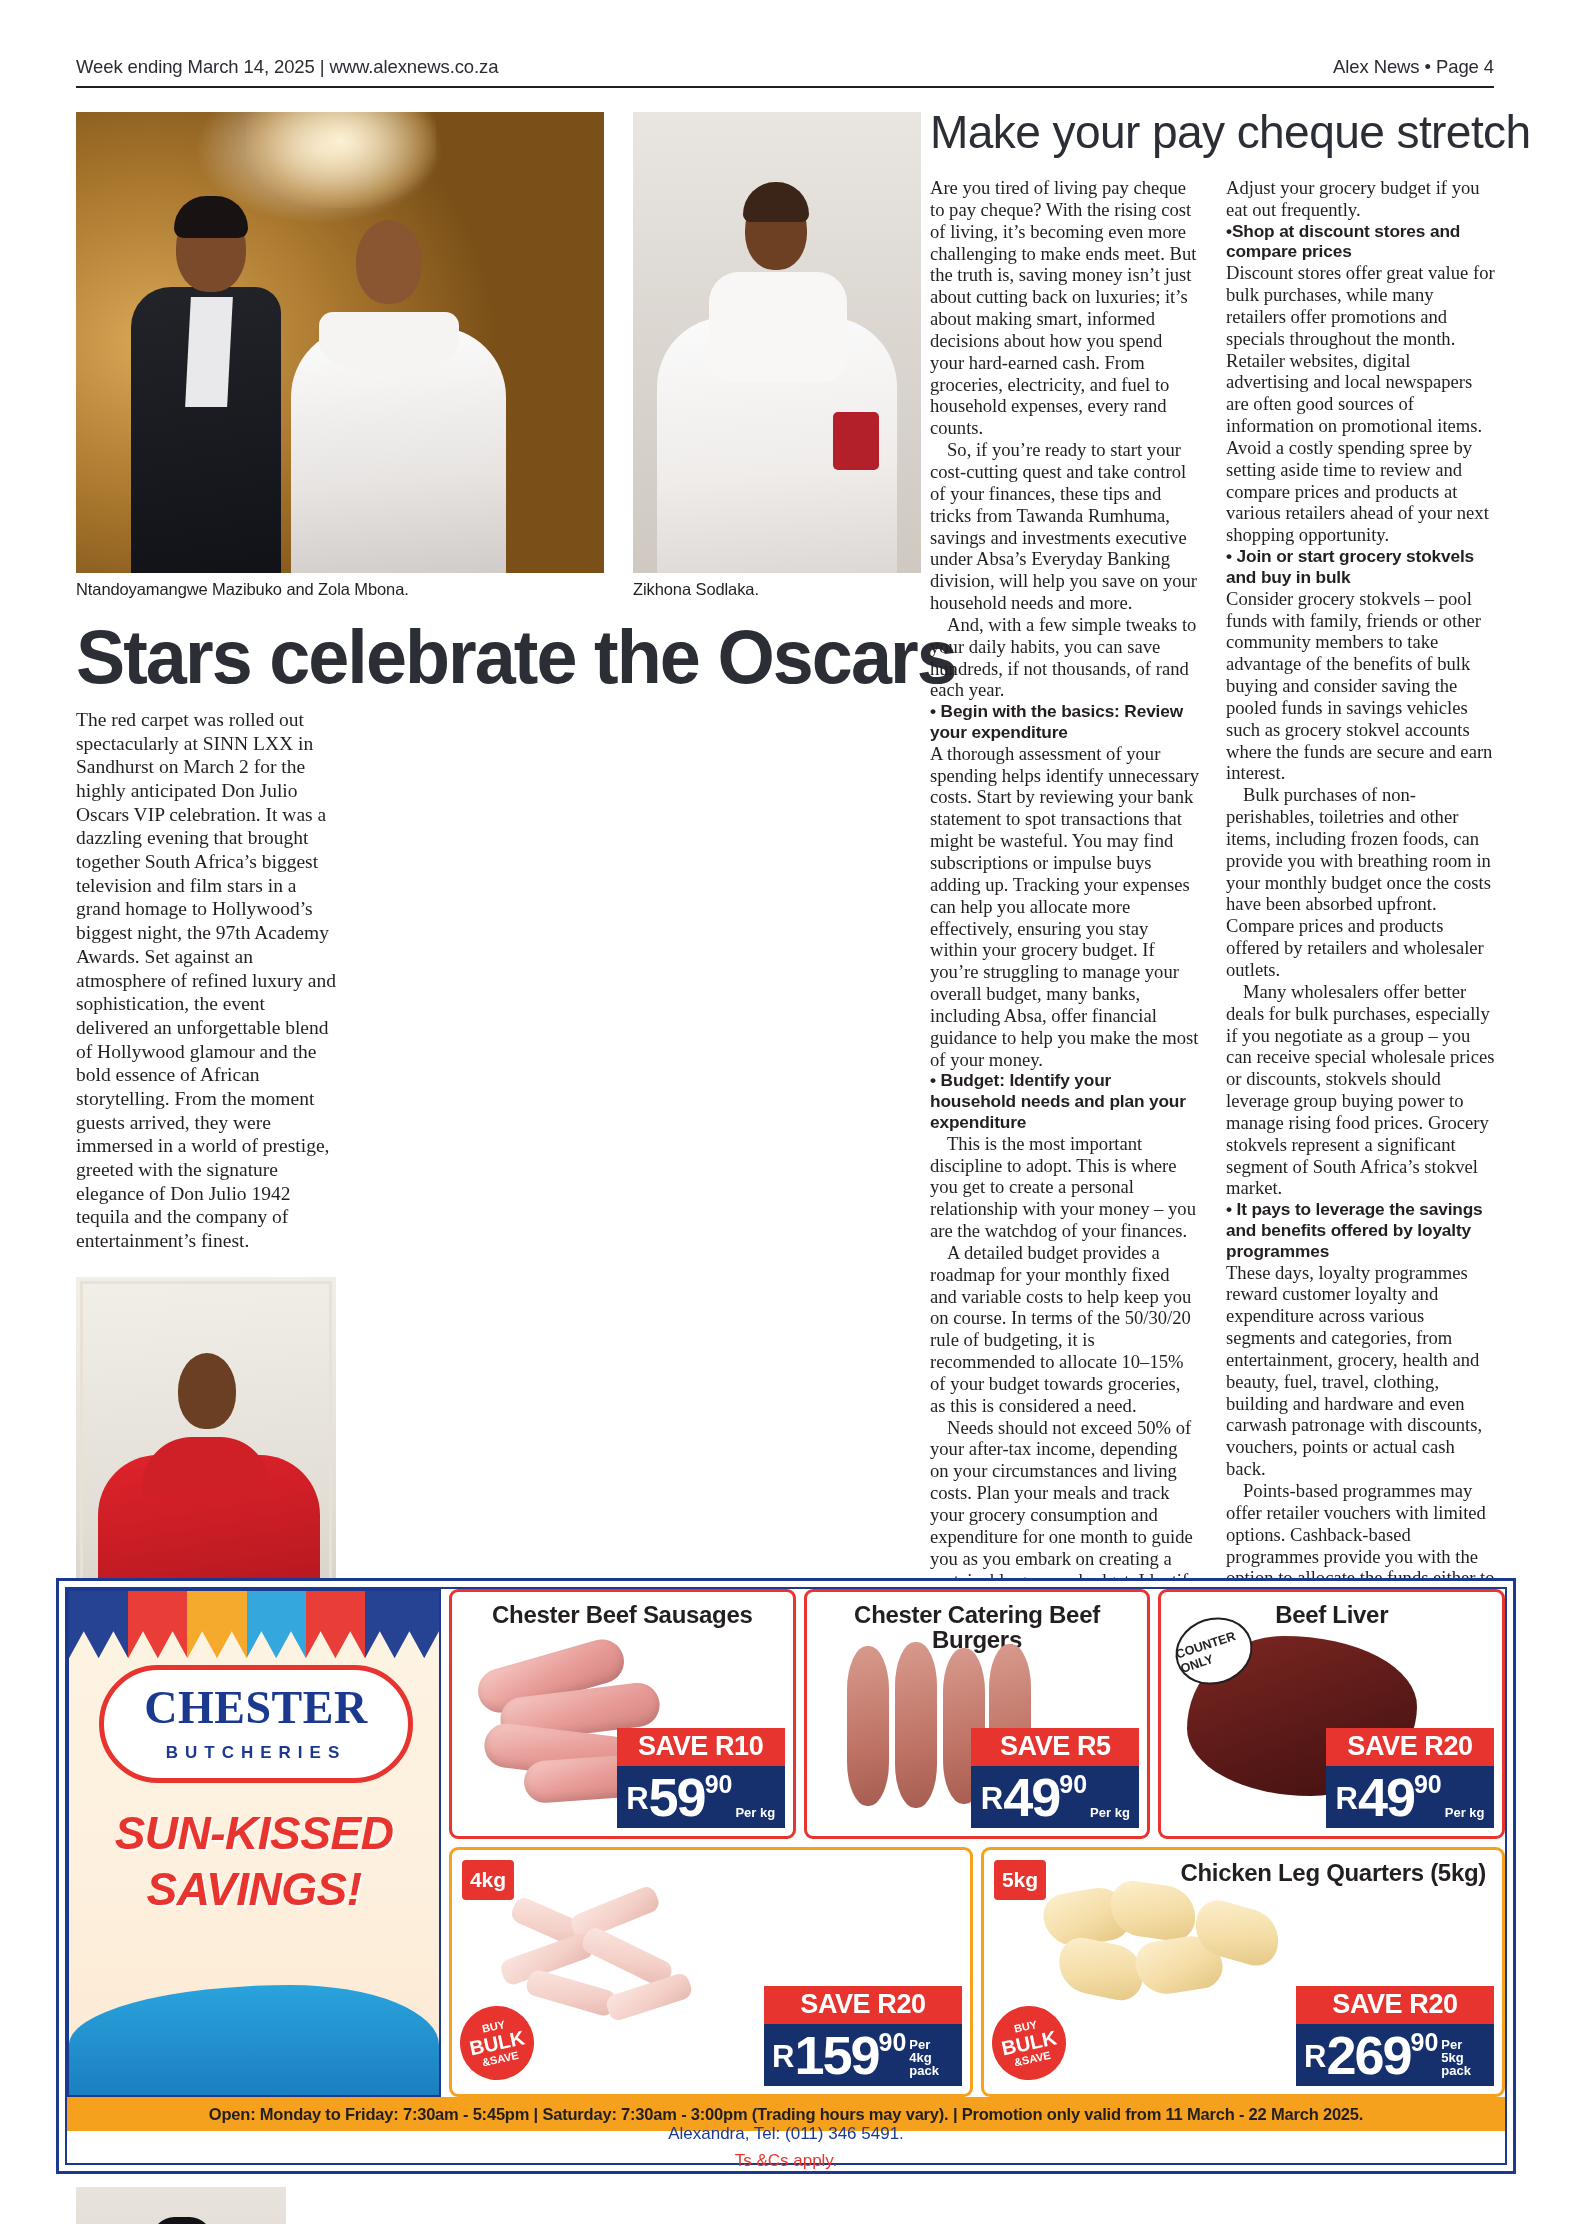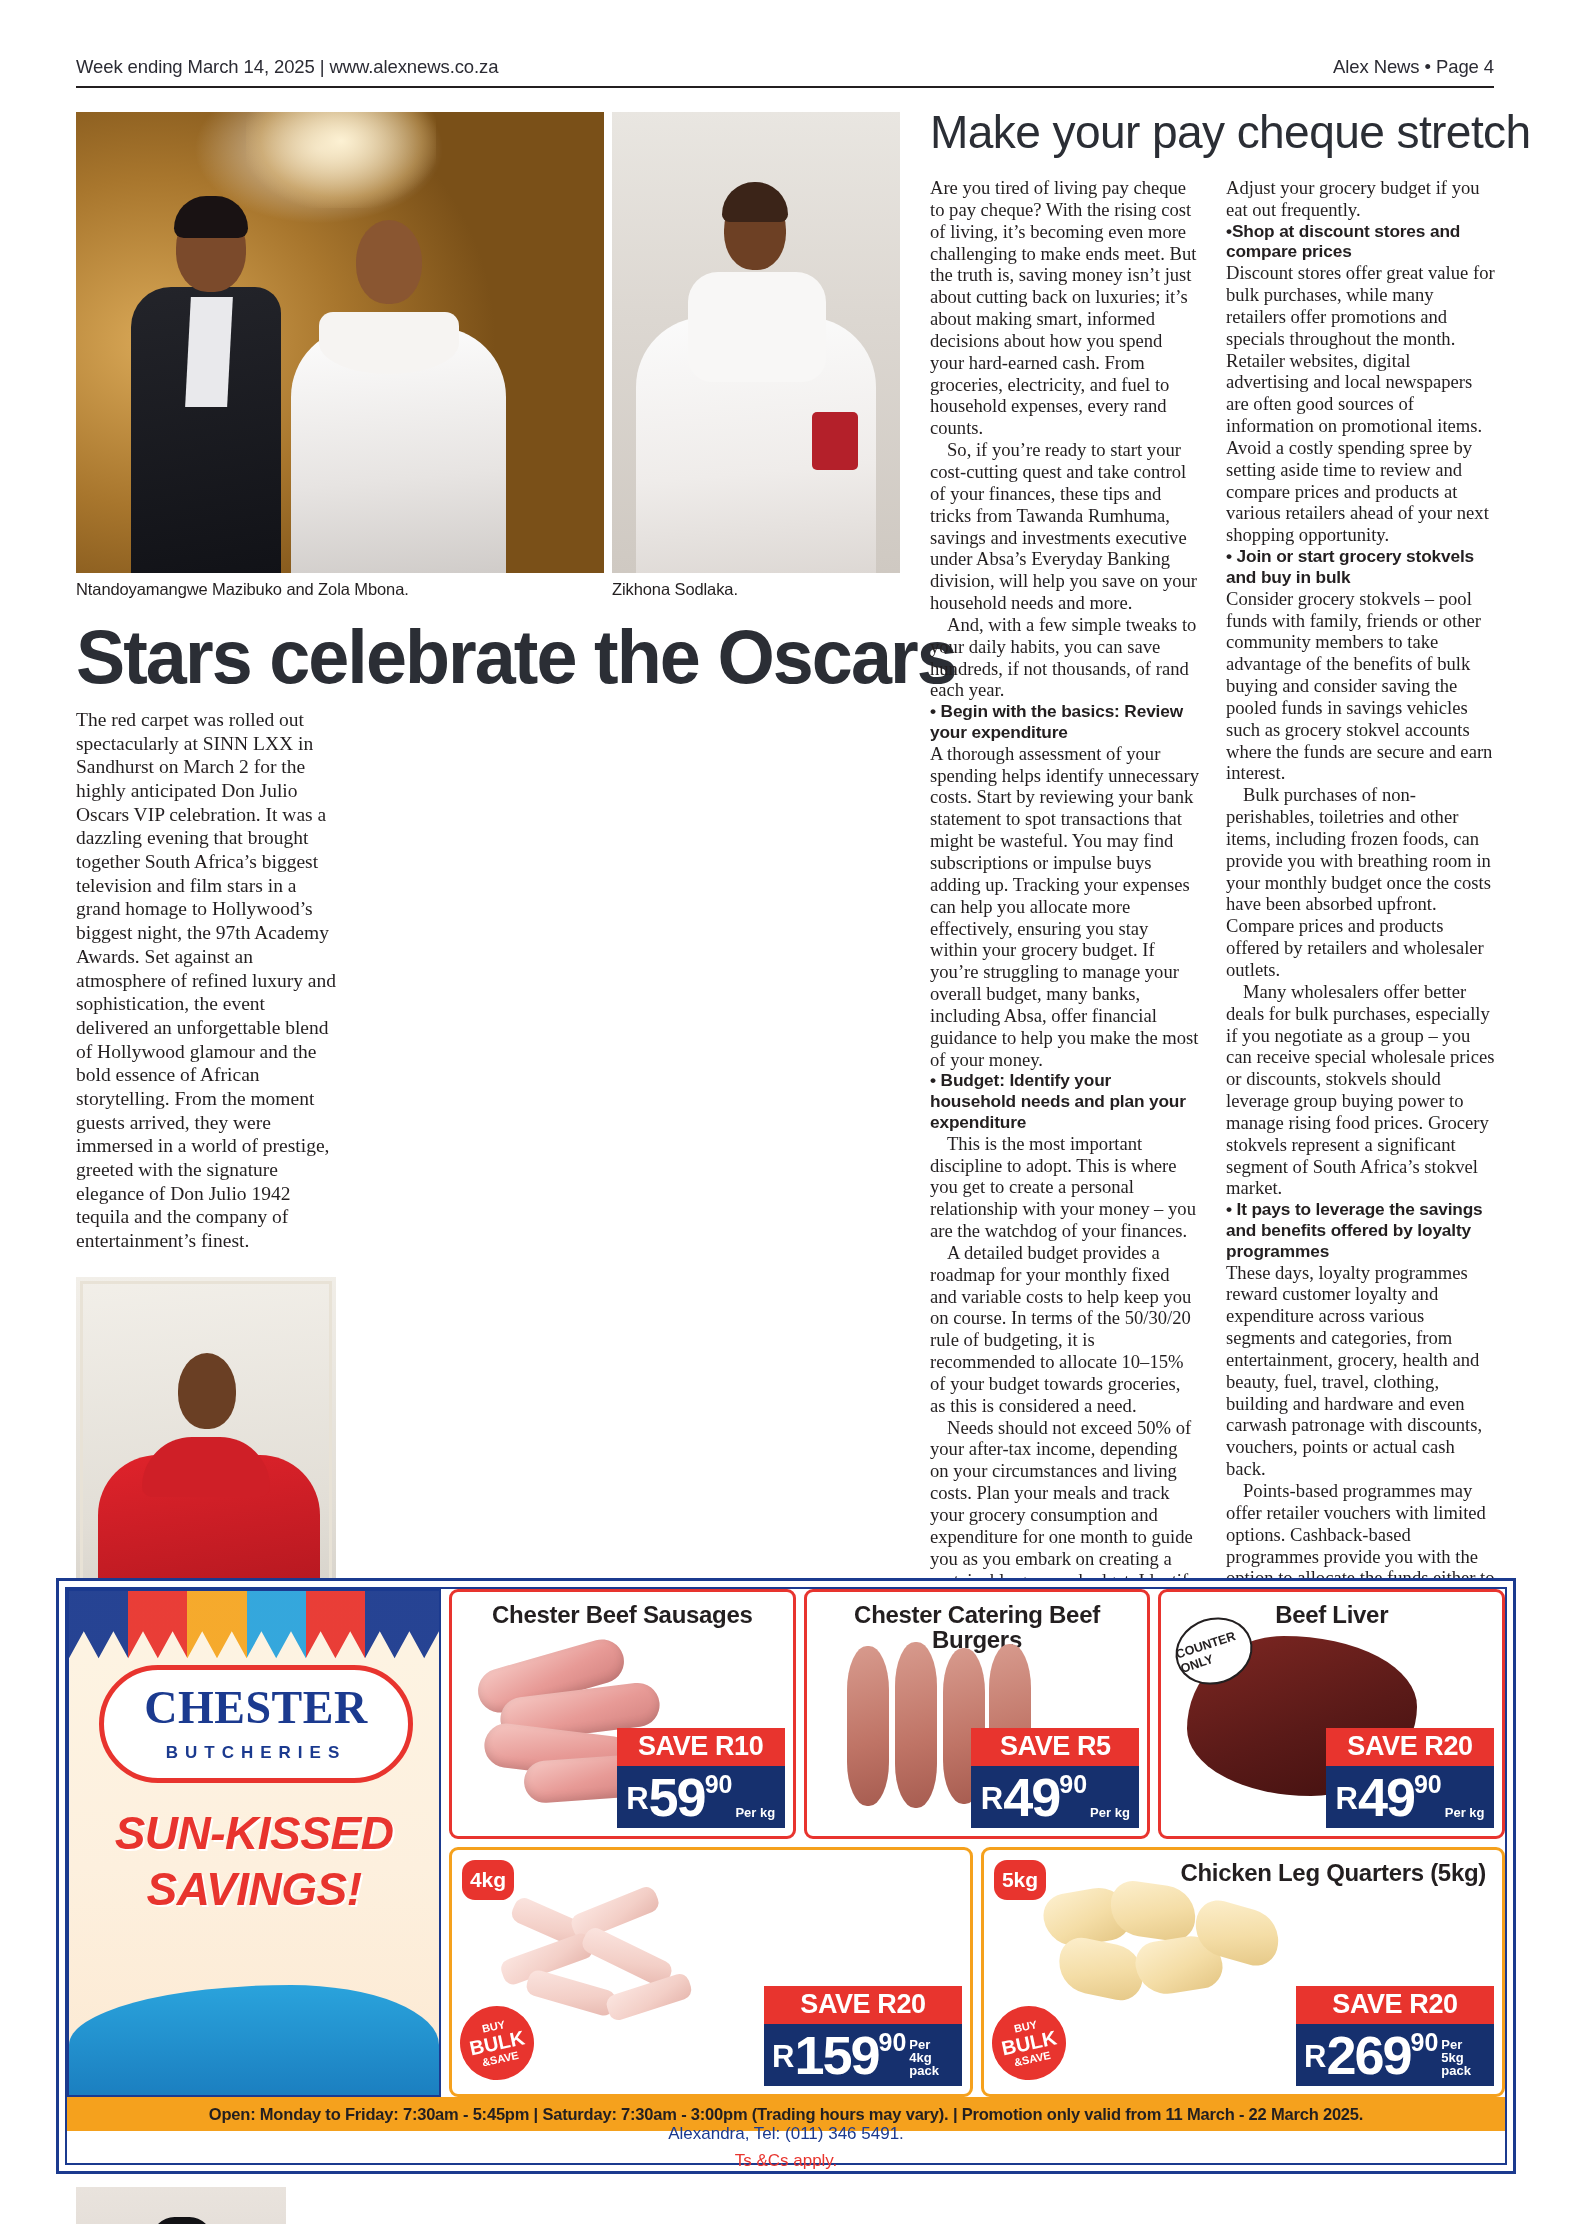--- a/index.html
+++ b/index.html
@@ -20,21 +20,21 @@
     font-size: 18.5px; color: #2b2b33; letter-spacing: -0.1px;
   }
   .masthead-rule {
     position: absolute; left: 76px; top: 86px; width: 1418px; height: 1.5px;
     background: #231f20;
   }
 
   
   .left-block { position:absolute; left:76px; top:112px; width:830px; }
 
-  .top-photos { display:flex; gap:8px; }
+  .top-photos { display:flex; gap:29px; }
   .photo {
     position: relative; overflow: hidden; background:#ddd;
   }
   .photo-cap {
     font-family:"Liberation Sans", sans-serif;
     font-size: 16.5px; color:#231f20; padding-top: 7px; letter-spacing:-0.1px;
   }
 
   
   .ph-couple { width:528px; height:461px;
@@ -214,21 +214,21 @@
   .amount {
     background:#16306e; color:#fff; padding:2px 8px 6px 8px; position:relative;
     display:flex; align-items:flex-end; justify-content:center; min-height:62px;
   }
   .amount .r { font-family:"Liberation Sans Narrow","Liberation Sans", sans-serif; font-weight:700; font-size:31px; line-height:1; padding-bottom:8px;}
   .amount .big { font-family:"Liberation Sans Narrow","Liberation Sans", sans-serif; font-weight:700; font-size:54px; line-height:.88; letter-spacing:-2px;}
   .amount .cents { font-family:"Liberation Sans Narrow","Liberation Sans", sans-serif; font-weight:700; font-size:25px; line-height:1; align-self:flex-start; padding-top:4px;}
   .amount .per { font-family:"Liberation Sans", sans-serif; font-weight:700; font-size:13px; line-height:1.0; padding-bottom:3px; padding-left:3px; text-align:left;}
 
   .kg-badge{
-    position:absolute; left:10px; top:10px; width:52px; height:40px; border-radius:13px;
+    position:absolute; left:10px; top:10px; width:52px; height:40px; border-radius:4px;
     background:#e8342e; color:#fff; font-family:"Liberation Sans", sans-serif;
     font-weight:700; font-size:21px; display:flex; align-items:center; justify-content:center;
   }
   .bulk-badge{
     position:absolute; left:8px; bottom:14px; width:74px; height:74px; border-radius:50%;
     background:#e8342e; color:#fff; display:flex; flex-direction:column;
     align-items:center; justify-content:center; transform:rotate(-12deg);
     font-family:"Liberation Sans", sans-serif; font-weight:700; line-height:1.05;
   }
   .bulk-badge .b1{font-size:11px;} .bulk-badge .b2{font-size:20px;} .bulk-badge .b3{font-size:11px;}

